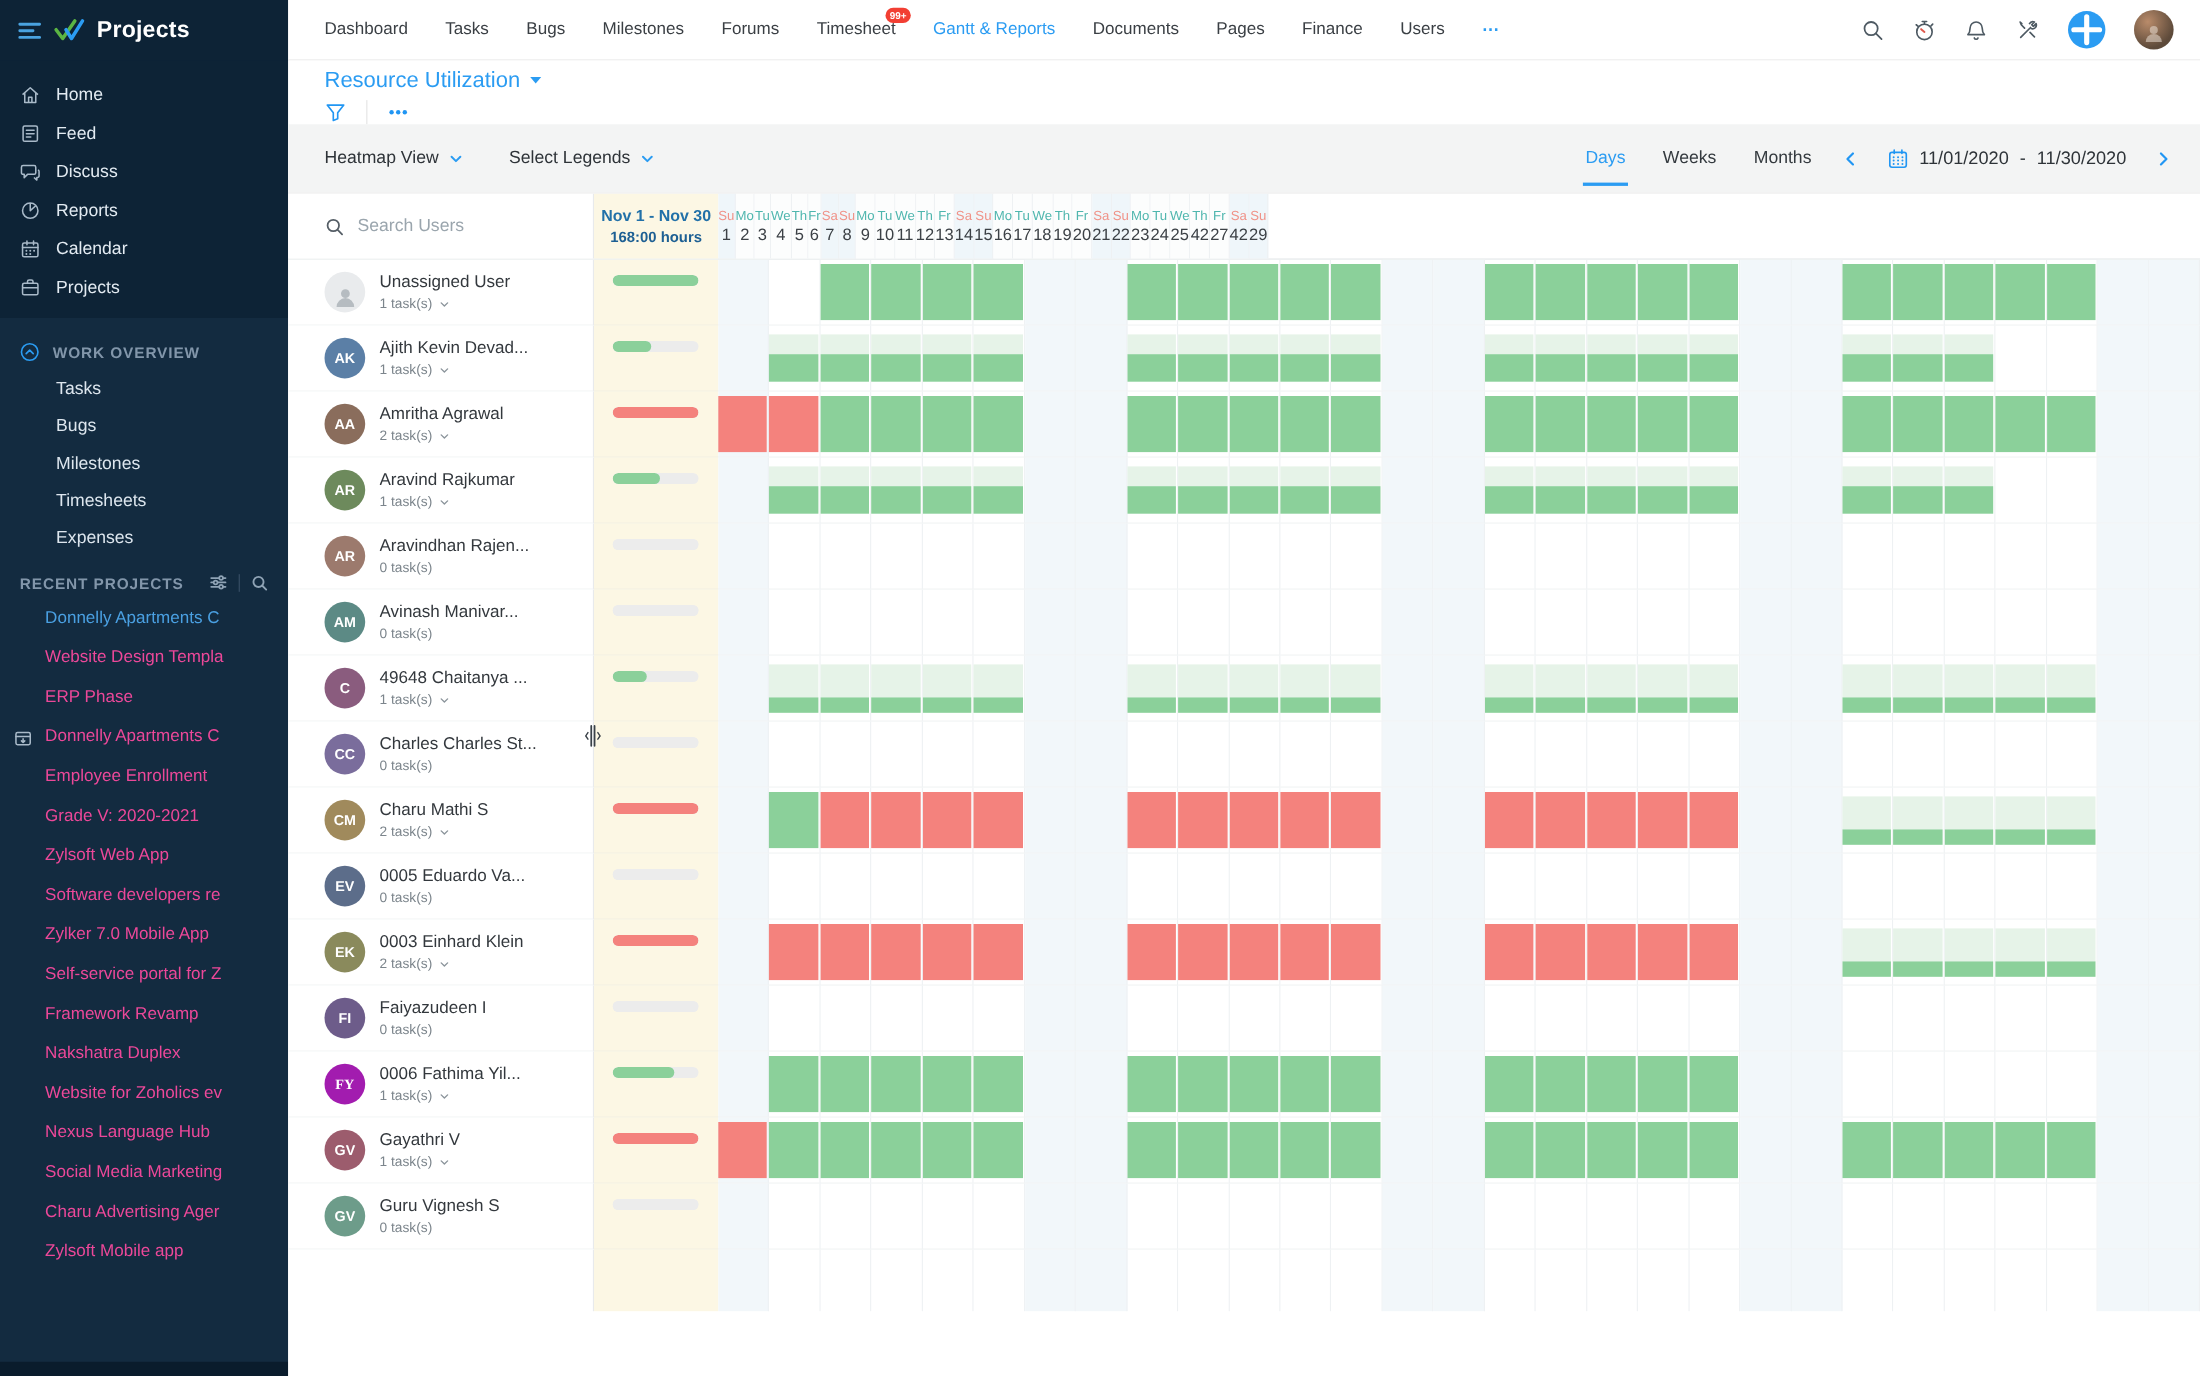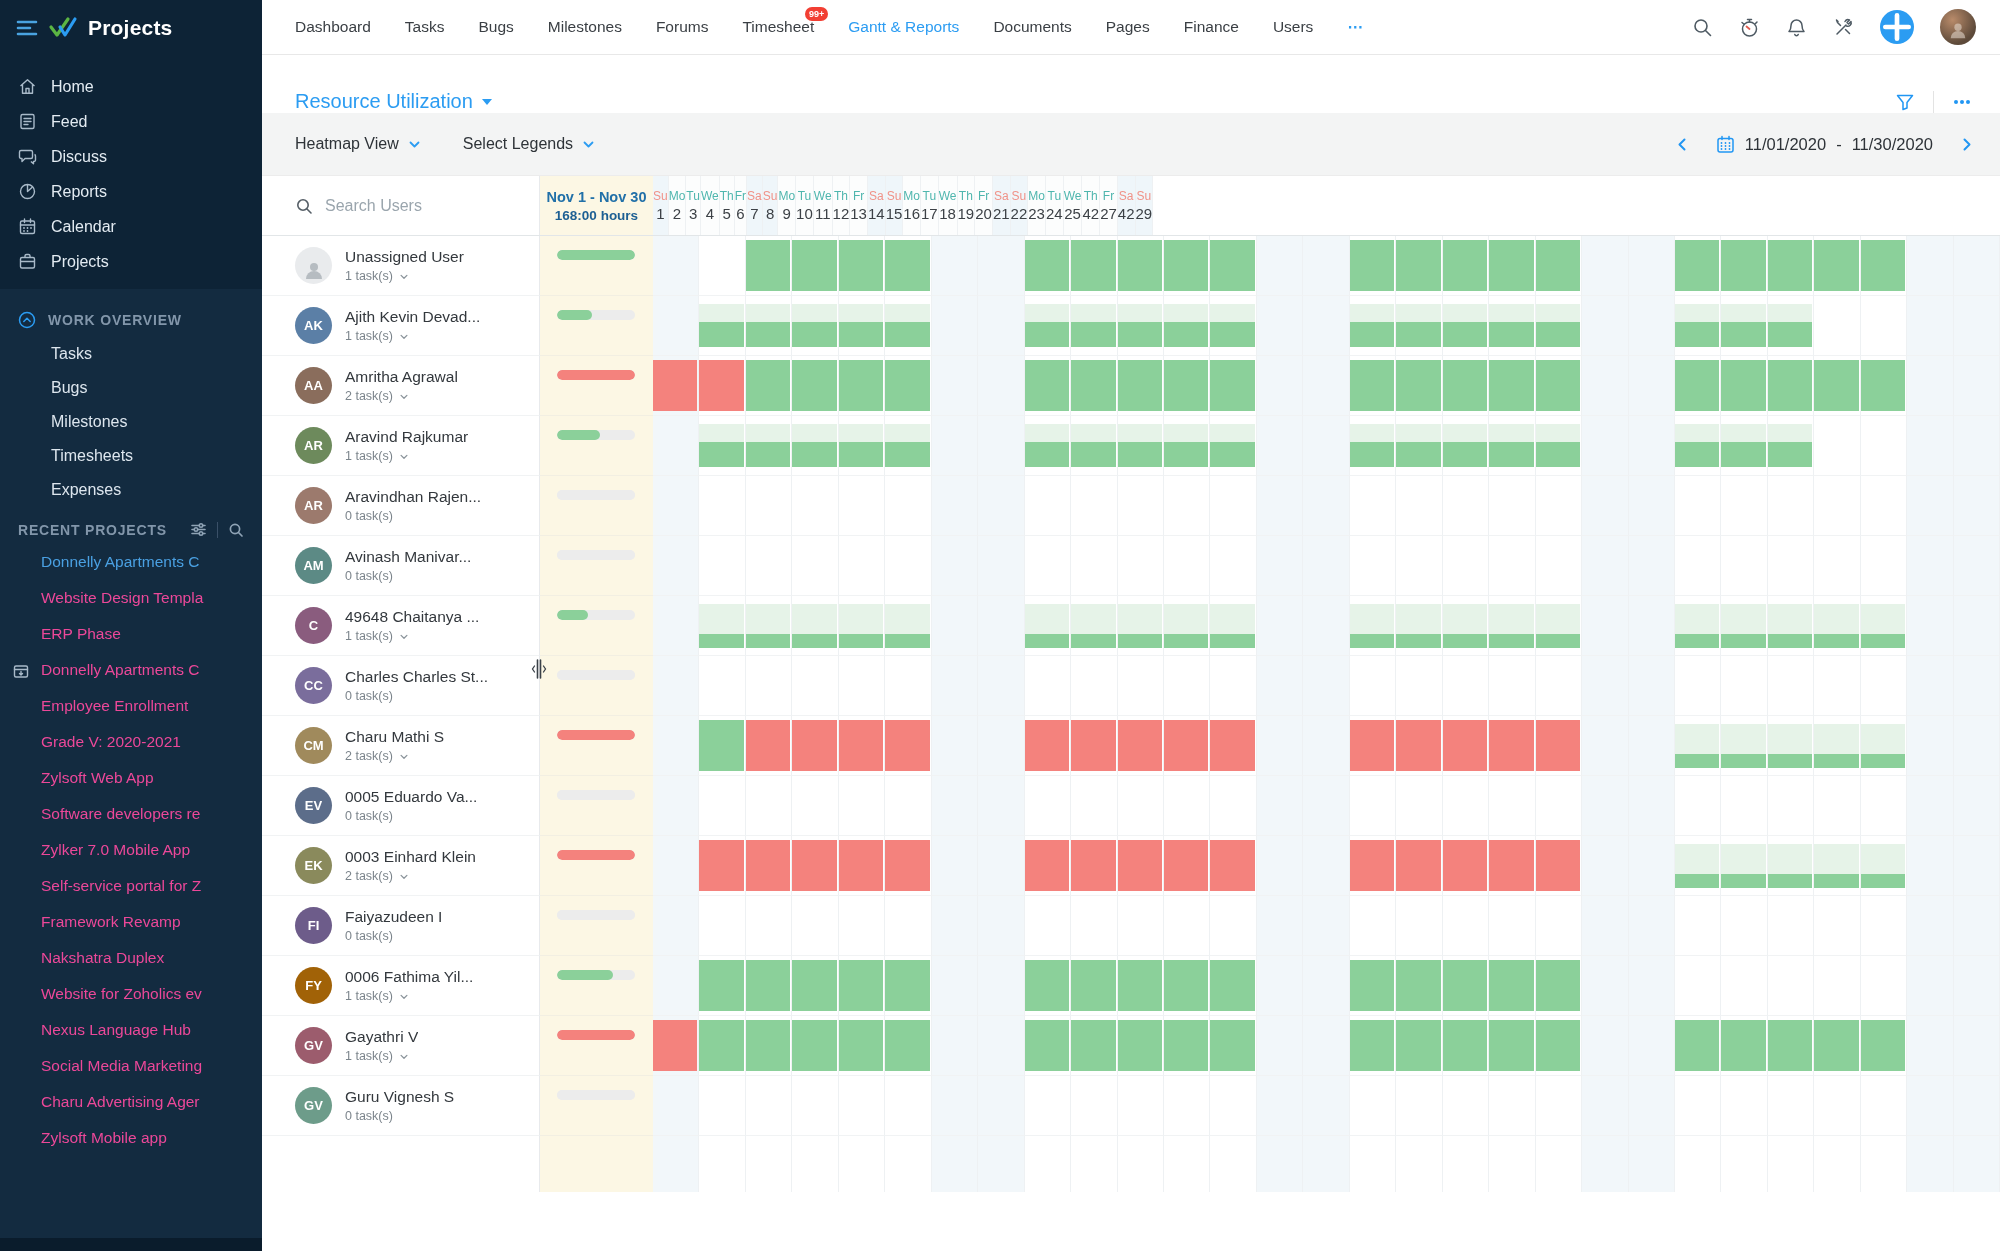--- a/index.html
+++ b/index.html
@@ -33,21 +33,21 @@
   .nav-item.active { color:#2b9cf2; }
   .nav-item.more { color:#2b9cf2; font-weight:bold; letter-spacing:1px; }
   .nav-badge { position:absolute; top:-11px; right:-14px; background:#f23f33; color:#fff; font-size:9px; font-weight:bold; padding:2px 4px; border-radius:8px; }
   .topbar-right { display:flex; align-items:center; gap:26px; padding-right:24px; }
   .tb-ic { width:21px; height:21px; color:#4e5a63; cursor:pointer; display:inline-flex; }
   .plus-btn { width:34px; height:34px; border-radius:50%; background:#2b9cf2; color:#fff; display:flex; align-items:center; justify-content:center; cursor:pointer; }
   .avatar-top { width:36px; height:36px; border-radius:50%; background:radial-gradient(circle at 35% 30%, #b98b6a, #5d4a3a 70%); display:flex; align-items:center; justify-content:center; color:#e9dfd4; cursor:pointer; overflow:hidden; }
 
   
   .main { position:absolute; left:262px; top:55px; right:0; bottom:0; display:flex; flex-direction:column; background:#fff; }
-  .page-head { height:58px; display:flex; align-items:flex-end; padding:0 28px 0 33px; }
+  .page-head { height:58px; display:flex; align-items:flex-start; padding:0 28px 0 33px;flex-direction:column; }
   .page-title-wrap { display:flex; align-items:center; gap:9px; flex:1; cursor:pointer; }
   .page-title { font-size:20px; color:#2b9cf2; }
   .caret-down { width:0; height:0; border-left:5px solid transparent; border-right:5px solid transparent; border-top:6px solid #2b9cf2; }
   .head-right { display:flex; align-items:center; gap:18px; }
   .head-right .divider { width:1px; height:22px; background:#e3e3e3; }
   .blue-ic { width:20px; height:20px; color:#2196f3; cursor:pointer; display:inline-flex; }
 
   .filter-row { height:60px; display:flex; align-items:center; padding-left:33px; gap:14px; }
   .filter-label { font-size:15px; color:#6a737b; }
   .chip { display:flex; align-items:center; gap:10px; border:1px solid #d8dcde; border-radius:4px; padding:8px 12px; font-size:15px; color:#33393e; background:#fff; cursor:pointer; }
@@ -345,20 +345,25 @@
       </span>
       <span class="dd">
         <span class="dd-label">Select Legends</span>
         <span class="chev">
           <svg viewBox="0 0 13 13" fill="none" stroke="currentColor" stroke-width="1.8" stroke-linecap="round" stroke-linejoin="round">
               <path d="M2.5 4.5 L6.5 8.5 L10.5 4.5"></path>
             </svg>
         </span>
       </span>
       <div class="toolbar-right">
+        <span id="range-tabs" style="display:flex;gap:30px">
+            <span class="range-tab active">Days</span>
+            <span class="range-tab">Weeks</span>
+            <span class="range-tab">Months</span>
+          </span>
         <span class="nav-chev">
           <svg viewBox="0 0 15 15" fill="none" stroke="currentColor" stroke-width="2" stroke-linecap="round" stroke-linejoin="round">
               <path d="M9.5 2.5 L4.5 7.5 L9.5 12.5"></path>
             </svg>
         </span>
         <span class="date-wrap">
           <span class="cal-ic">
             <svg viewBox="0 0 19 19" fill="none" stroke="currentColor" stroke-width="1.5" stroke-linecap="round">
                 <rect x="2" y="3.5" width="15" height="13.5" rx="2"></rect>
                 <path d="M6 1.5v3M13 1.5v3"></path>
@@ -1435,21 +1440,21 @@
               <div class="daycol"></div>
               <div class="daycol"></div>
               <div class="daycol"></div>
               <div class="daycol"></div>
               <div class="daycol we"></div>
               <div class="daycol we"></div>
             </div>
           </div>
           <div class="u-row row-flex">
             <div class="users-col">
-              <div class="avatar" style="background: #a16207;">FY</div>
+              <div class="avatar" style="background: #a21caf; font-family: Liberation Serif, serif;">FY</div>
               <div class="u-meta">
                 <div class="u-name">0006 Fathima Yil...</div>
                 <div class="u-tasks">
                   <span>1 task(s)</span>
                   <span class="ic tchev" style="width: 10px; height: 10px; color: rgb(139, 148, 155);"><svg viewBox="0 0 12 12" fill="none" stroke="currentColor" stroke-width="1.5" stroke-linecap="round" stroke-linejoin="round">
                       <path d="M2.5 4 L6 7.5 L9.5 4"></path>
                     </svg></span>
                 </div>
               </div>
             </div>

